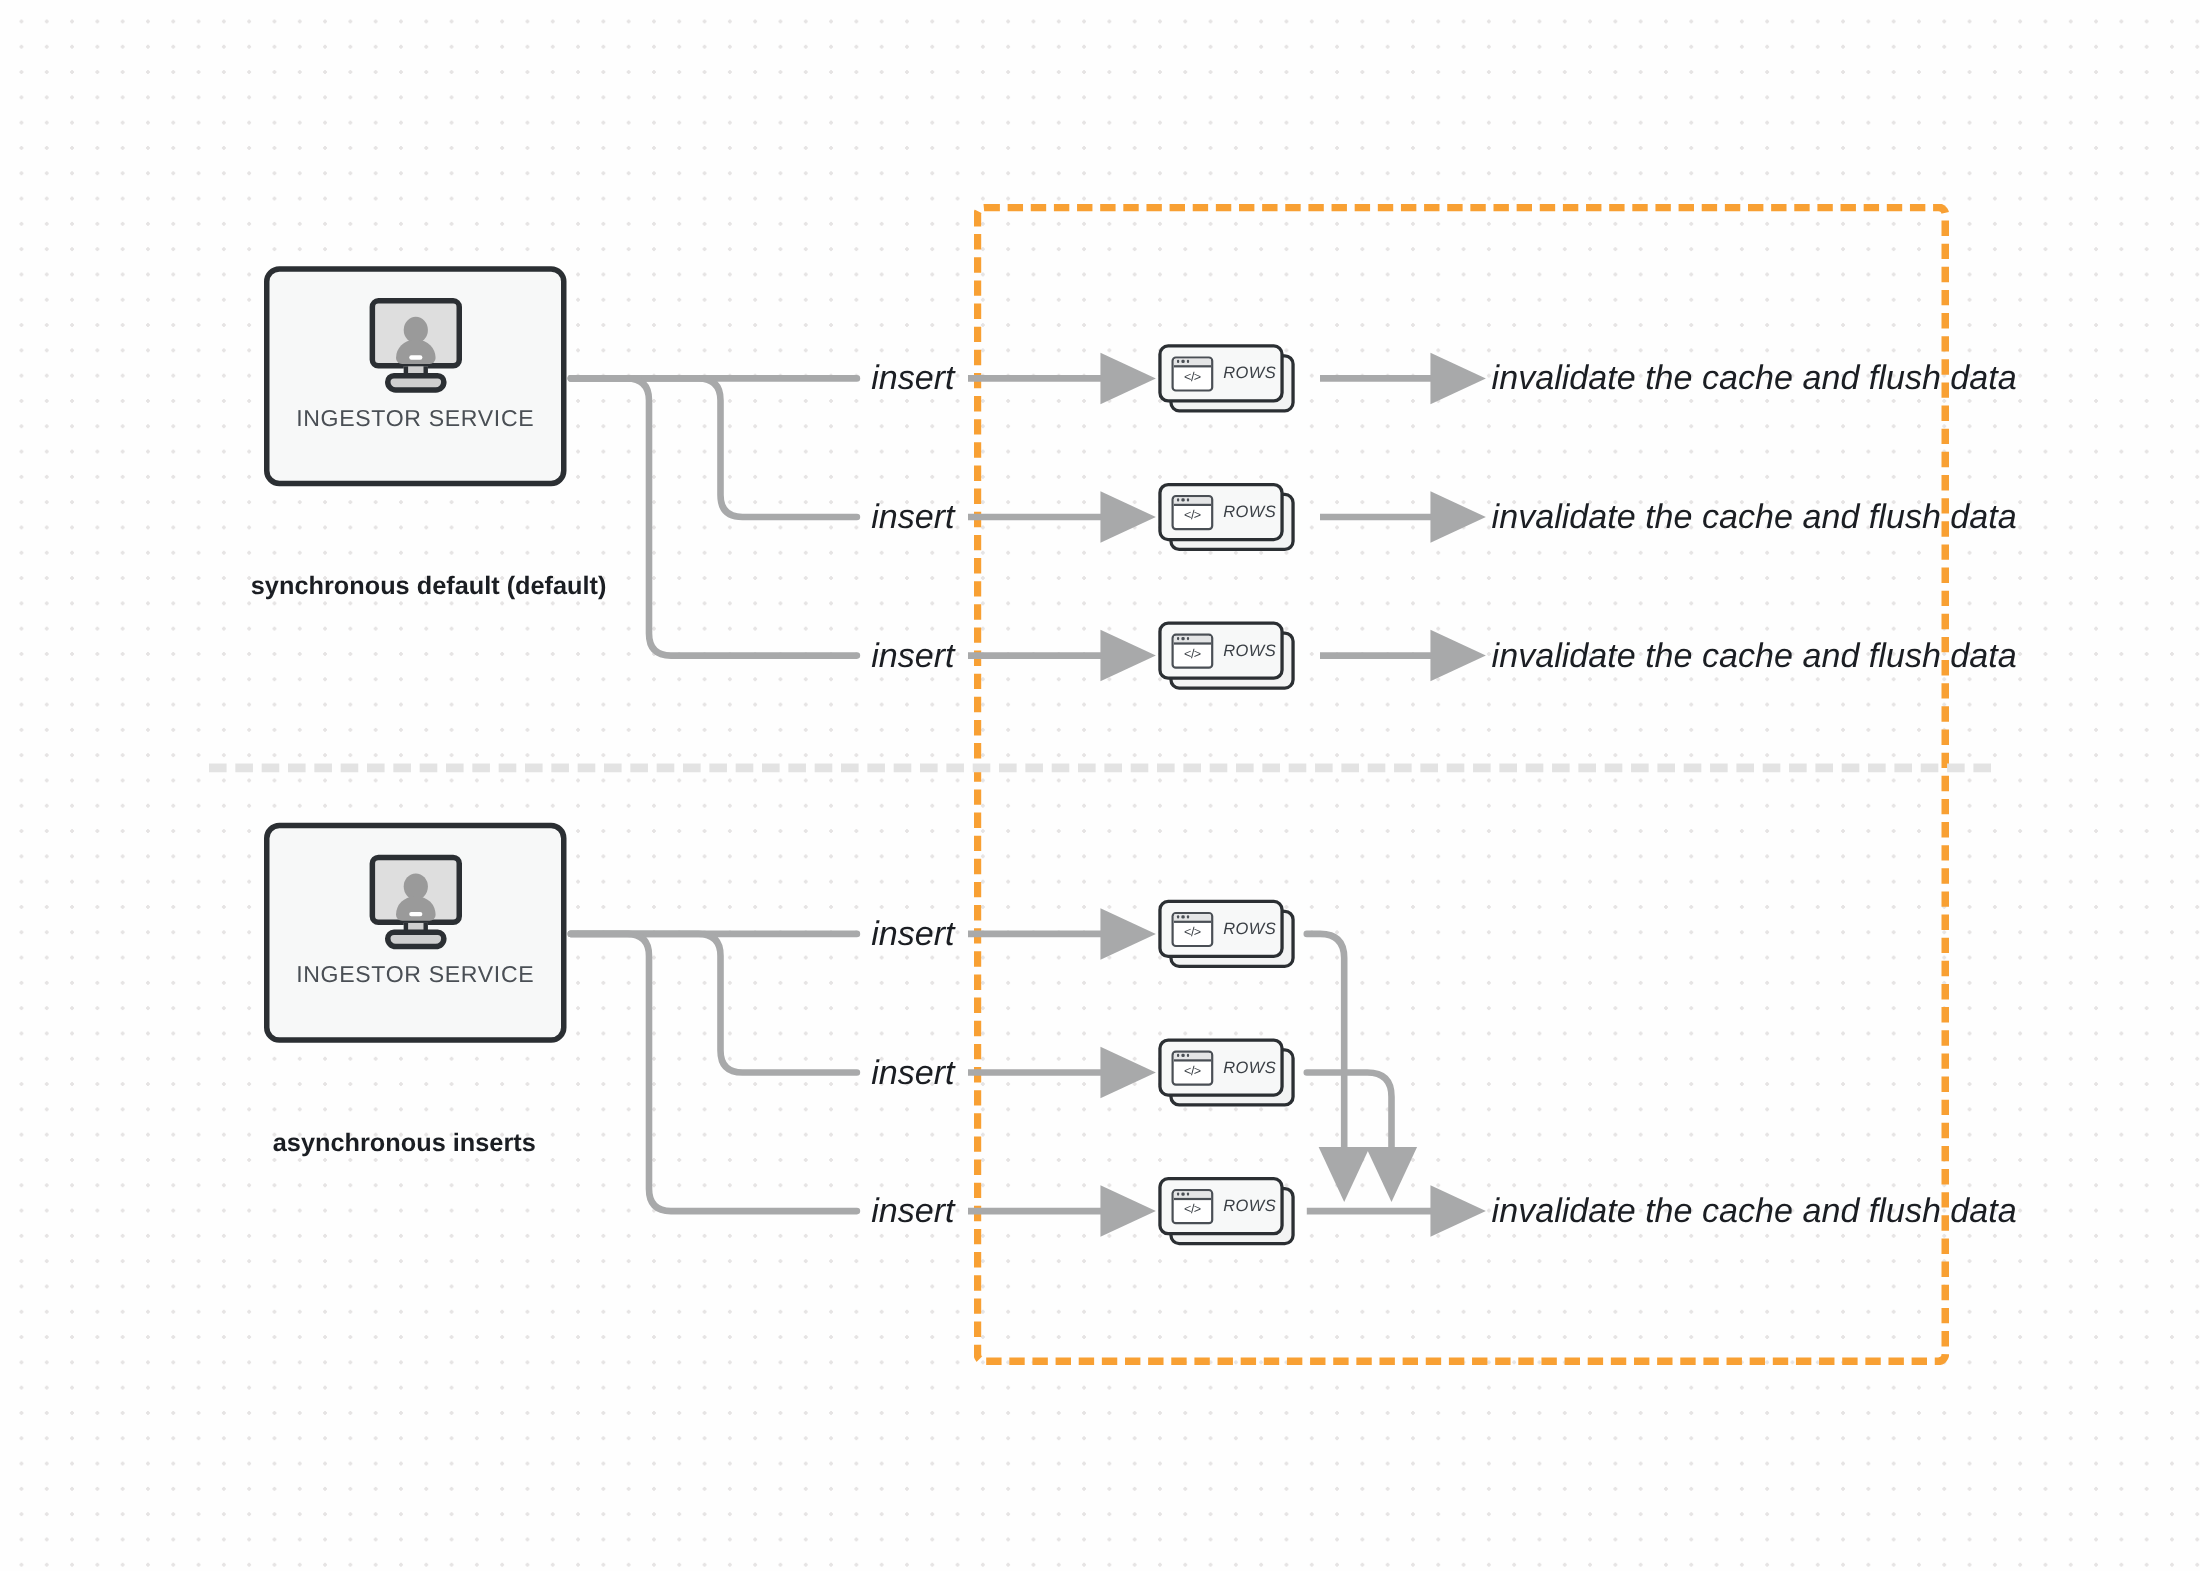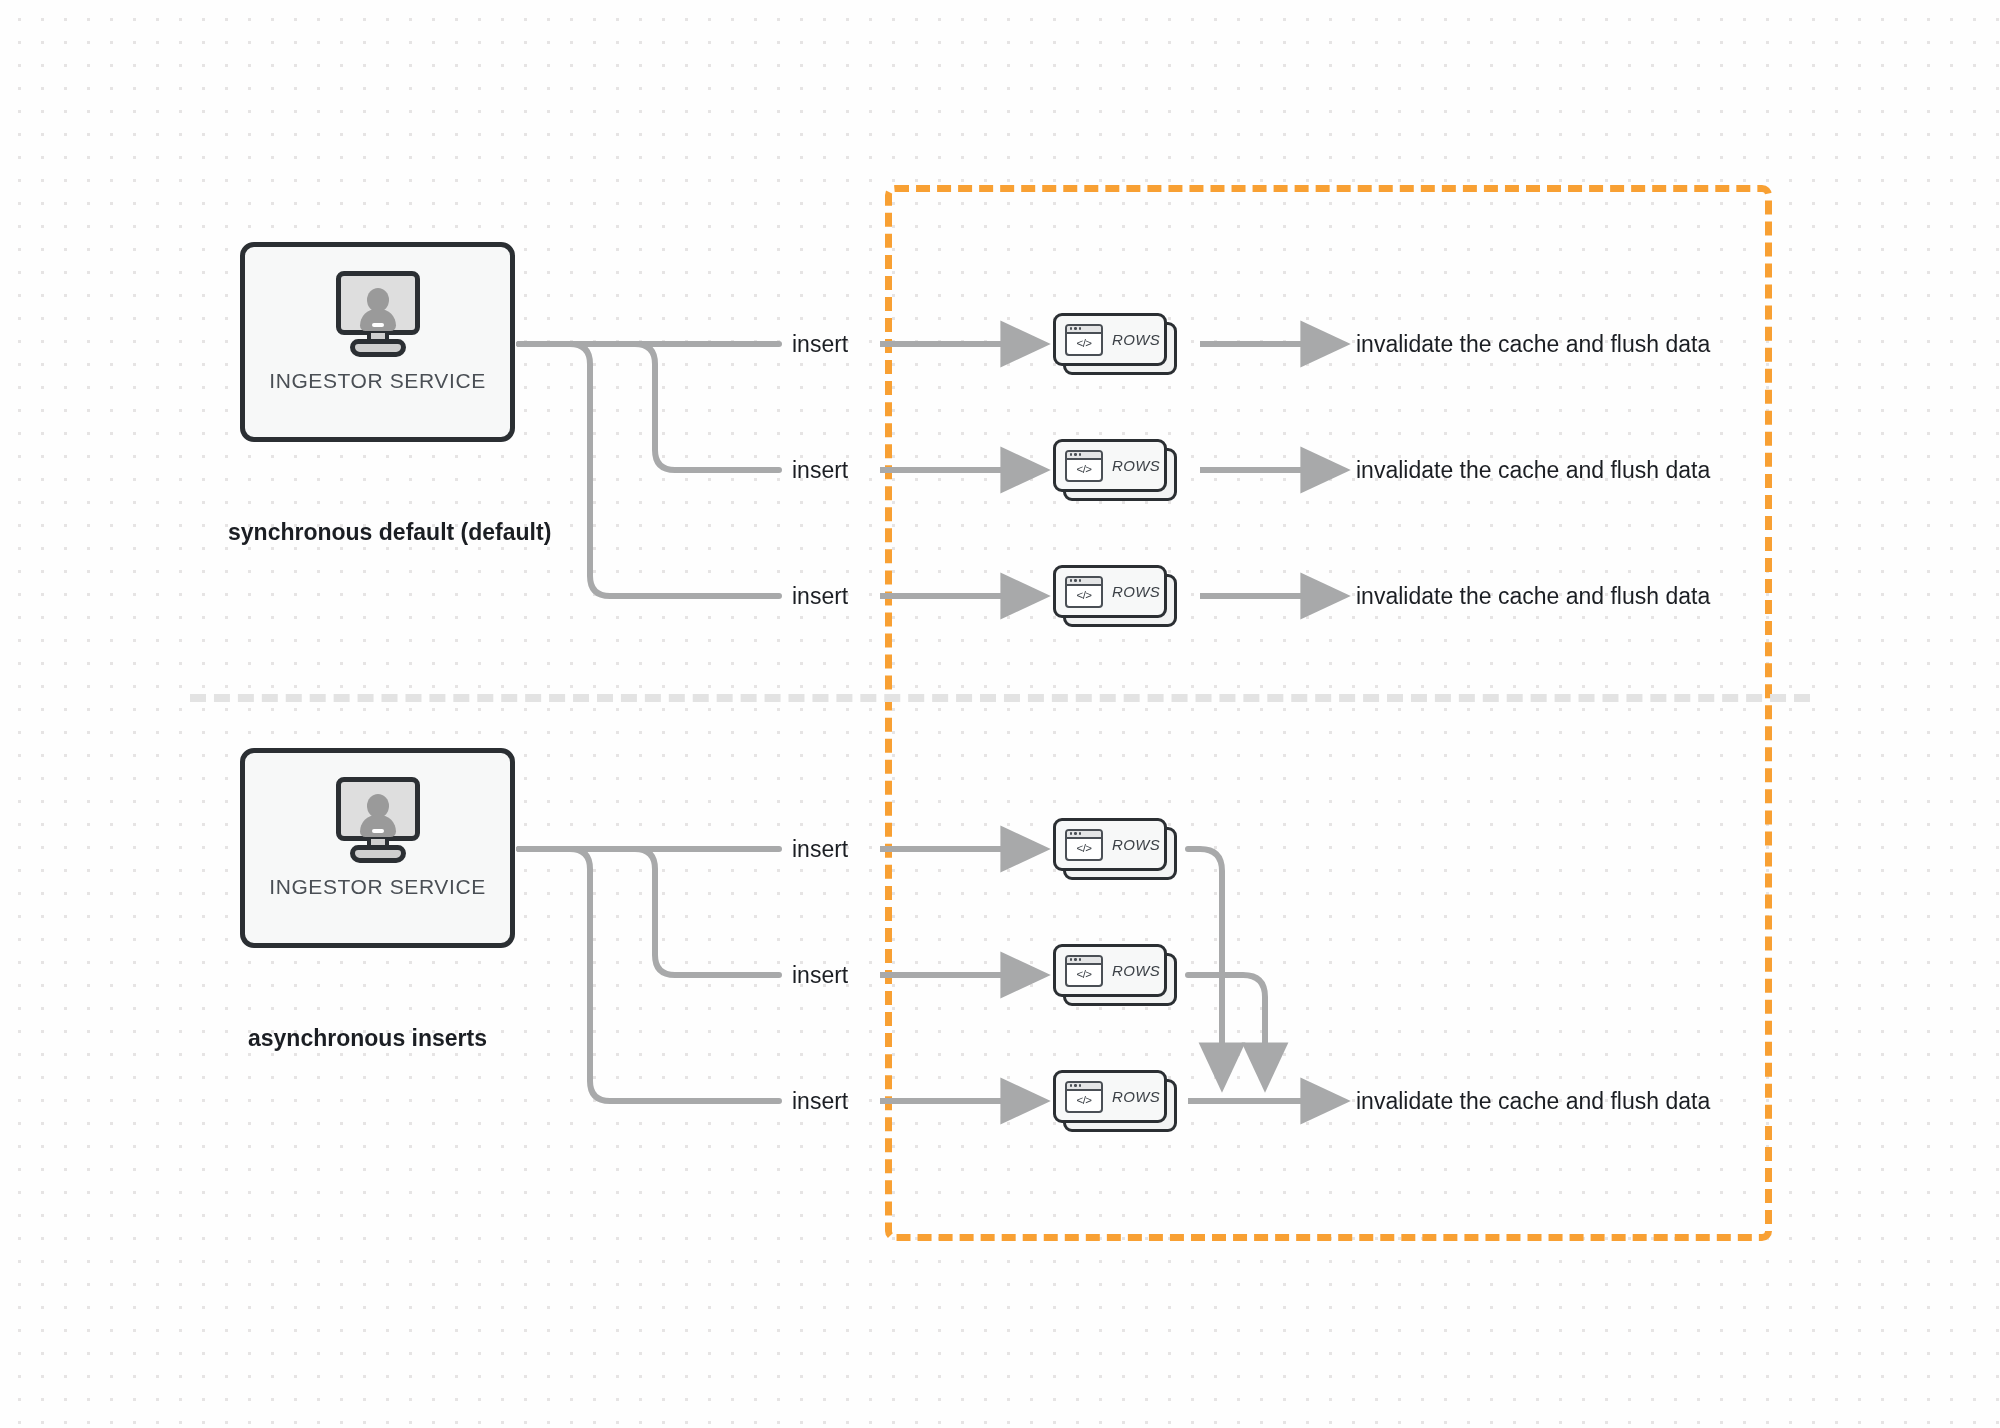--- a/index.html
+++ b/index.html
@@ -284,23 +284,24 @@
     left: 0;
     top: 0;
     width: 2000px;
     height: 1428px;
     pointer-events: none;
   }
 
   
   .wire-label {
     position: absolute;
-    font-size: 23px;
+    font-size: 31px;
     color: #1b1e23;
     white-space: nowrap;
+    font-style: italic;
   }
   .insert-label { transform: translateY(-50%); }
   .flush-label  { transform: translateY(-50%); text-align: center; }
 </style>
 </head>
 <body>
 
 <div id="canvas">
 
   <div class="ch-boundary"></div>

